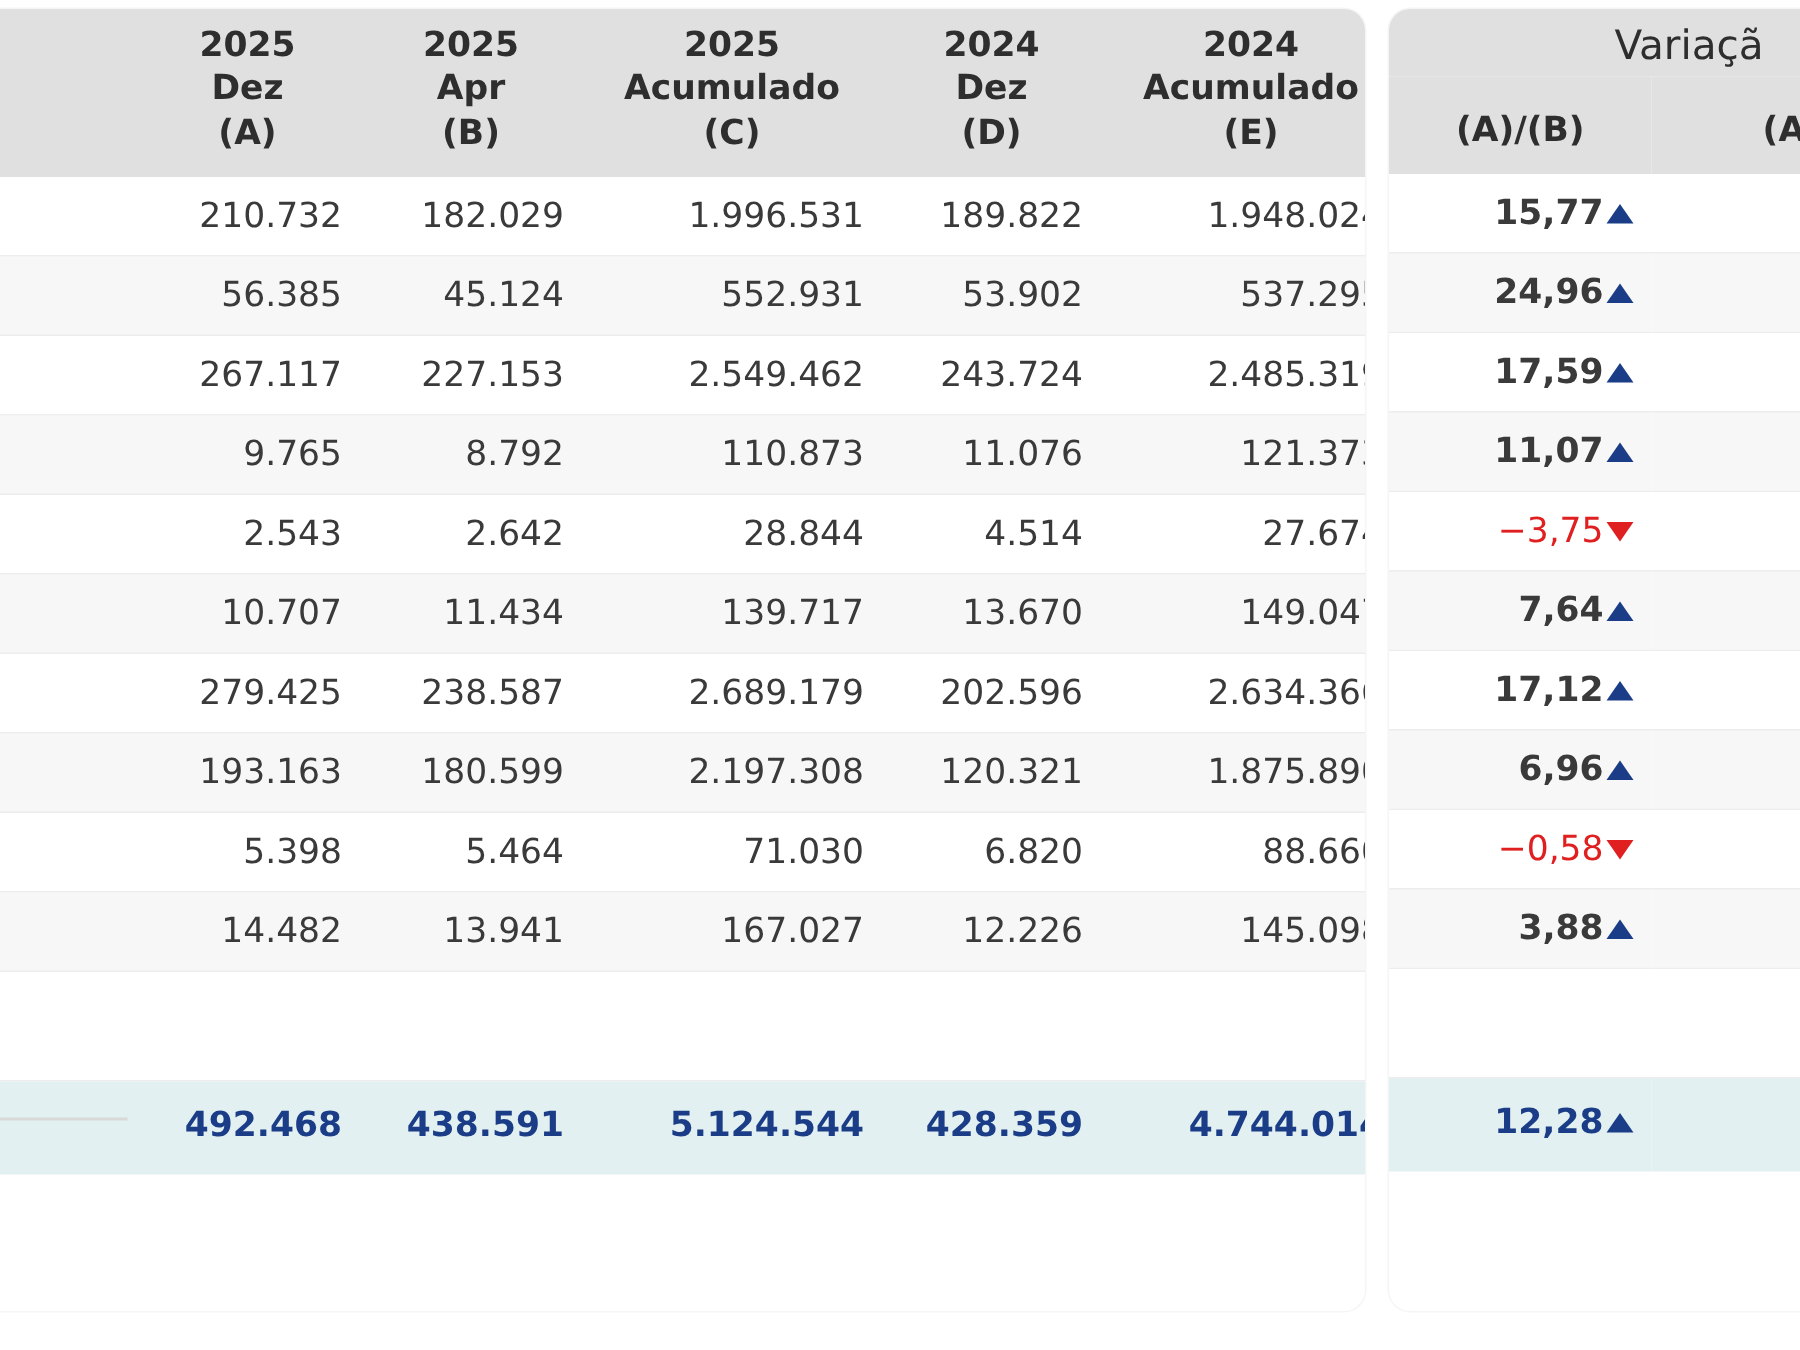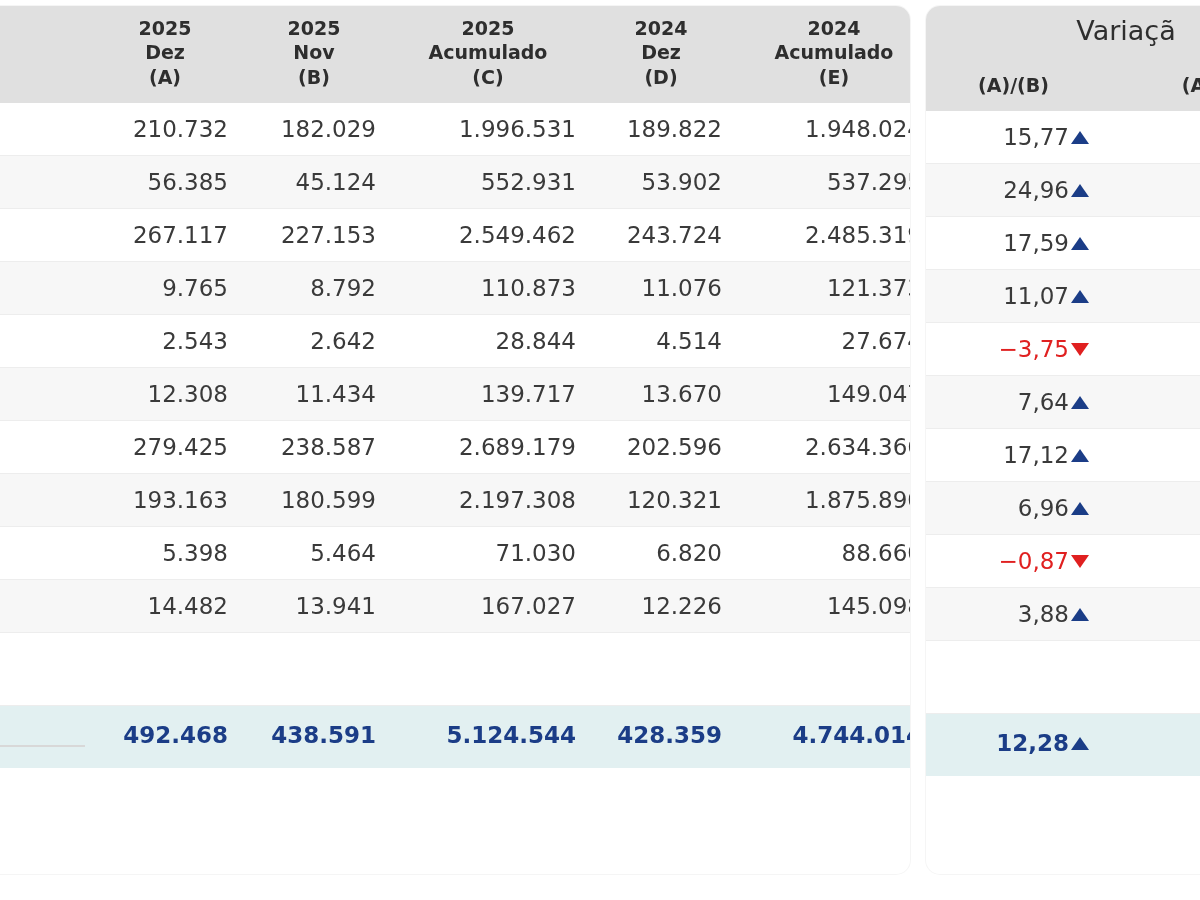--- a/index.html
+++ b/index.html
@@ -50,21 +50,21 @@
   }
 
   thead th {
     background: #e0e0e0;
     color: #2e2e2e;
     font-weight: bold;
     vertical-align: bottom;
     padding: 10px 12px 14px 12px;
     line-height: 1.28;
     text-align: right;
-    font-size: 19px;
+    font-size: 23px;
   }
 
   thead th.left {
     text-align: left;
   }
 
   thead th.center {
     text-align: center;
   }
 
@@ -114,21 +114,21 @@
   .var-cell {
     text-align: right;
     white-space: nowrap;
   }
   .var-wrap {
     display: inline-flex;
     align-items: center;
     justify-content: flex-end;
     gap: 2px;
   }
-  .var-up { color: #3a3a3a; }
+  .var-up { color: #3a3a3a; font-weight: bold; }
   .var-down { color: #e02020; }
   .arrow {
     display: inline-block;
     width: 0;
     height: 0;
     position: relative;
     top: 1px;
   }
   .arrow-up {
     border-left: 9px solid transparent;
@@ -176,21 +176,21 @@
             <div>s</div>
             <div></div>
           </th>
           <th class="center">
             <div>2025</div>
             <div>Dez</div>
             <div>(A)</div>
           </th>
           <th class="center">
             <div>2025</div>
-            <div>Nov</div>
+            <div>Apr</div>
             <div>(B)</div>
           </th>
           <th class="center">
             <div>2025</div>
             <div>Acumulado</div>
             <div>(C)</div>
           </th>
           <th class="center">
             <div>2024</div>
             <div>Dez</div>
@@ -239,21 +239,21 @@
         <tr>
           <td class="label"></td>
           <td>2.543</td>
           <td>2.642</td>
           <td>28.844</td>
           <td>4.514</td>
           <td>27.674</td>
         </tr>
         <tr class="alt">
           <td class="label"></td>
-          <td>12.308</td>
+          <td>10.707</td>
           <td>11.434</td>
           <td>139.717</td>
           <td>13.670</td>
           <td>149.047</td>
         </tr>
         <tr>
           <td class="label"></td>
           <td>279.425</td>
           <td>238.587</td>
           <td>2.689.179</td>
@@ -406,21 +406,21 @@
               <span class="arrow arrow-up"></span>
             </span>
           </td>
           <td class="var-cell">
             
           </td>
         </tr>
         <tr>
           <td class="var-cell">
             <span class="var-wrap var-down">
-              <span>−0,87</span>
+              <span>−0,58</span>
               <span class="arrow arrow-down"></span>
             </span>
           </td>
           <td class="var-cell">
             
           </td>
         </tr>
         <tr class="alt">
           <td class="var-cell">
             <span class="var-wrap var-up">

